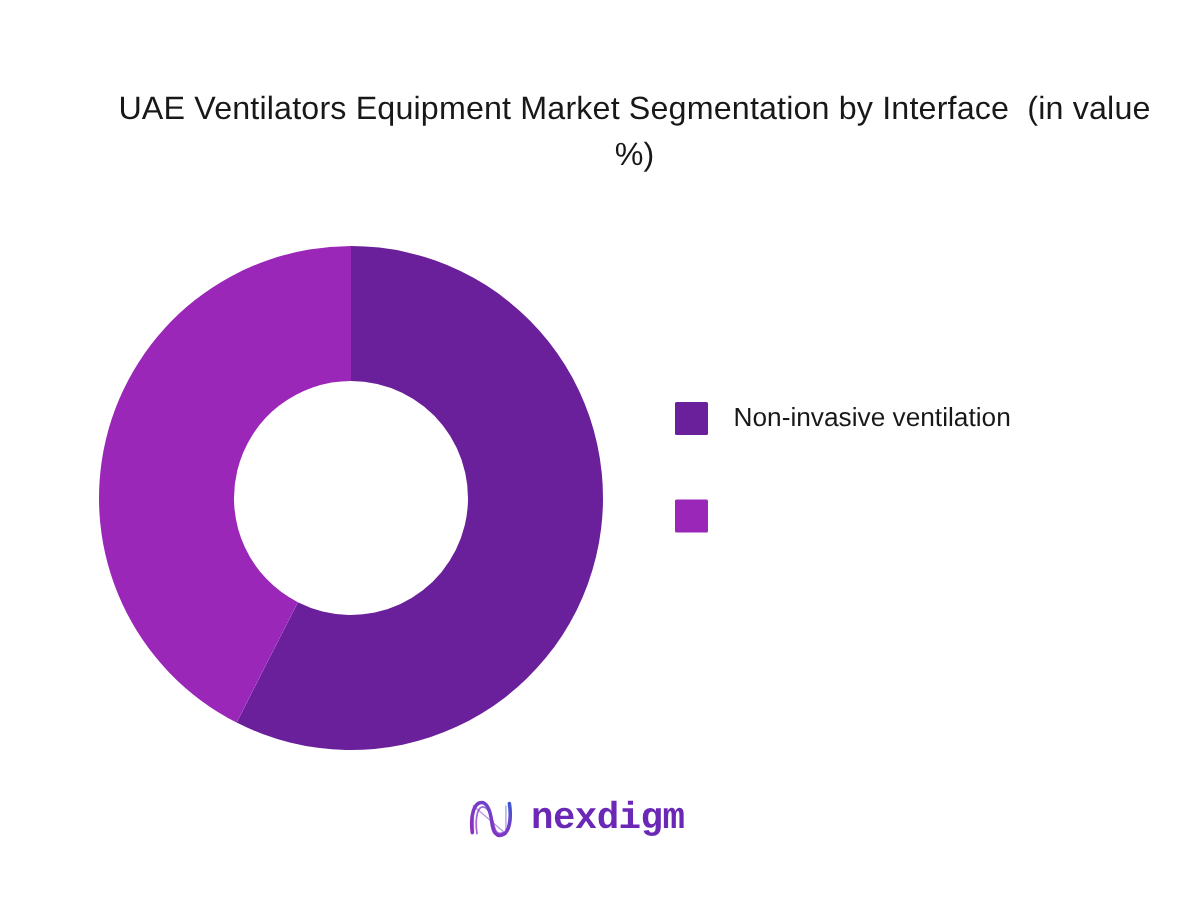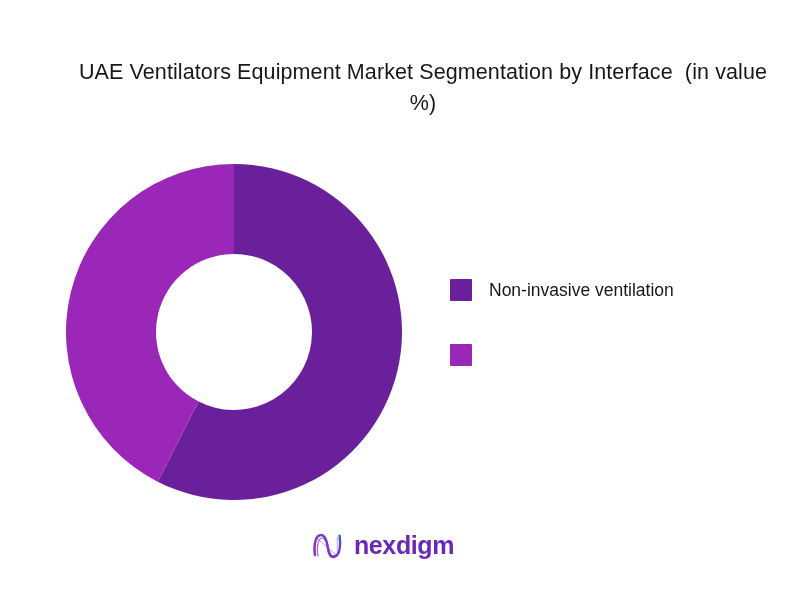--- a/index.html
+++ b/index.html
@@ -54,21 +54,20 @@
   }
   
   #legend {
     position: absolute;
     left: 450px;
     top: 268px;
     width: 330px;
   }
   .legend-row {
     display: flex;
-    align-items: center;
     height: 44px;
     margin-bottom: 21px;
   }
   .legend-row:last-child {
     margin-bottom: 0;
   }
   .legend-swatch {
     width: 22px;
     height: 22px;
     flex: 0 0 22px;
@@ -95,20 +94,21 @@
     width: 34px;
     height: 30px;
   }
   #logo-text {
     margin-left: 9px;
     font-size: 25px;
     line-height: 25px;
     font-weight: 700;
     color: #6B28B6;
     letter-spacing: -0.4px;
+    font-family: Liberation Mono, monospace;
   }
 </style>
 </head>
 <body>
 
 <div id="figure">
 
   <div id="chart-title">UAE Ventilators Equipment Market Segmentation by Interface  (in value %)</div>
 
   <div id="donut-wrap">

